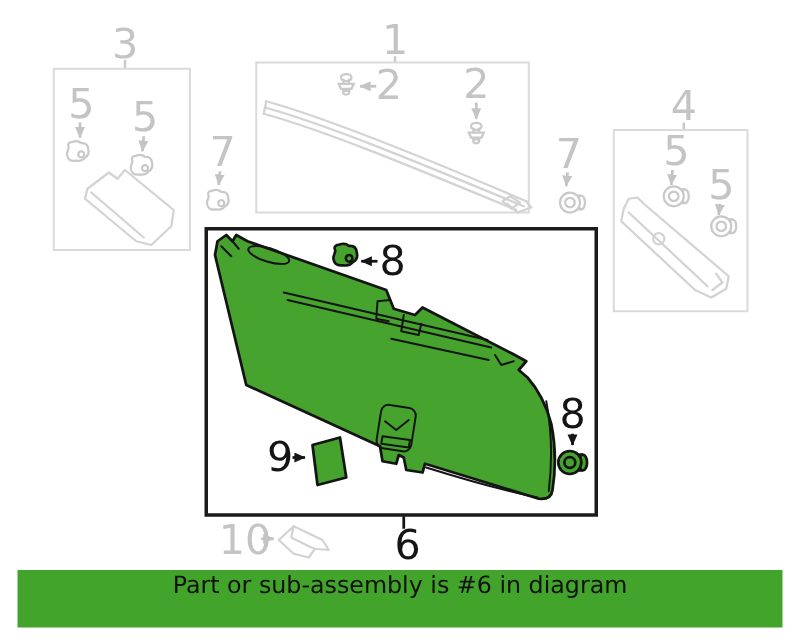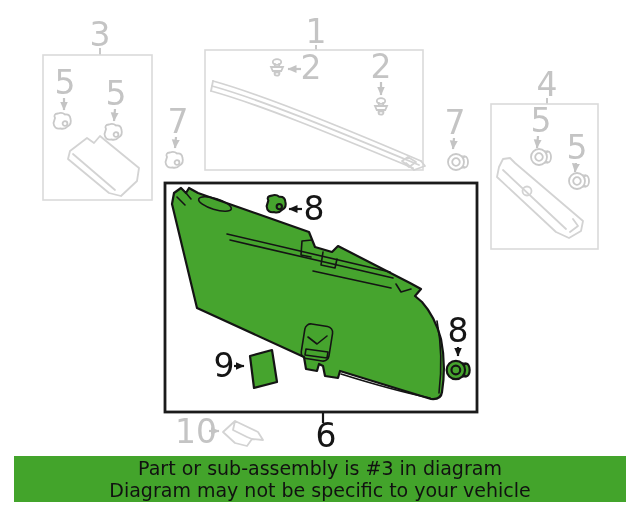--- a/index.html
+++ b/index.html
@@ -163,17 +163,16 @@
     </g>
 
     <g>
       <text class="gray-num" x="196" y="443" text-anchor="middle">10</text>
       <path class="gray-arrow" marker-end="url(#ah-gray)" d="M209,431 L219,431"></path>
       <path class="gray-part" d="M 223,432 L 235,421 L 258,432 L 263,440 L 252,439 L 247,446 L 235,443 Z M 235,421 L 233,430 L 247,437 M 247,437 L 252,439"></path>
     </g>
   </svg>
 
   <div class="banner">
-    <div>Part or sub-assembly is #3 in diagram</div>
-    <div>Diagram may not be specific to your vehicle</div>
+    <div>Part or sub-assembly is #6 in diagram</div>
   </div>
 
 </div>
 
 </body></html>

